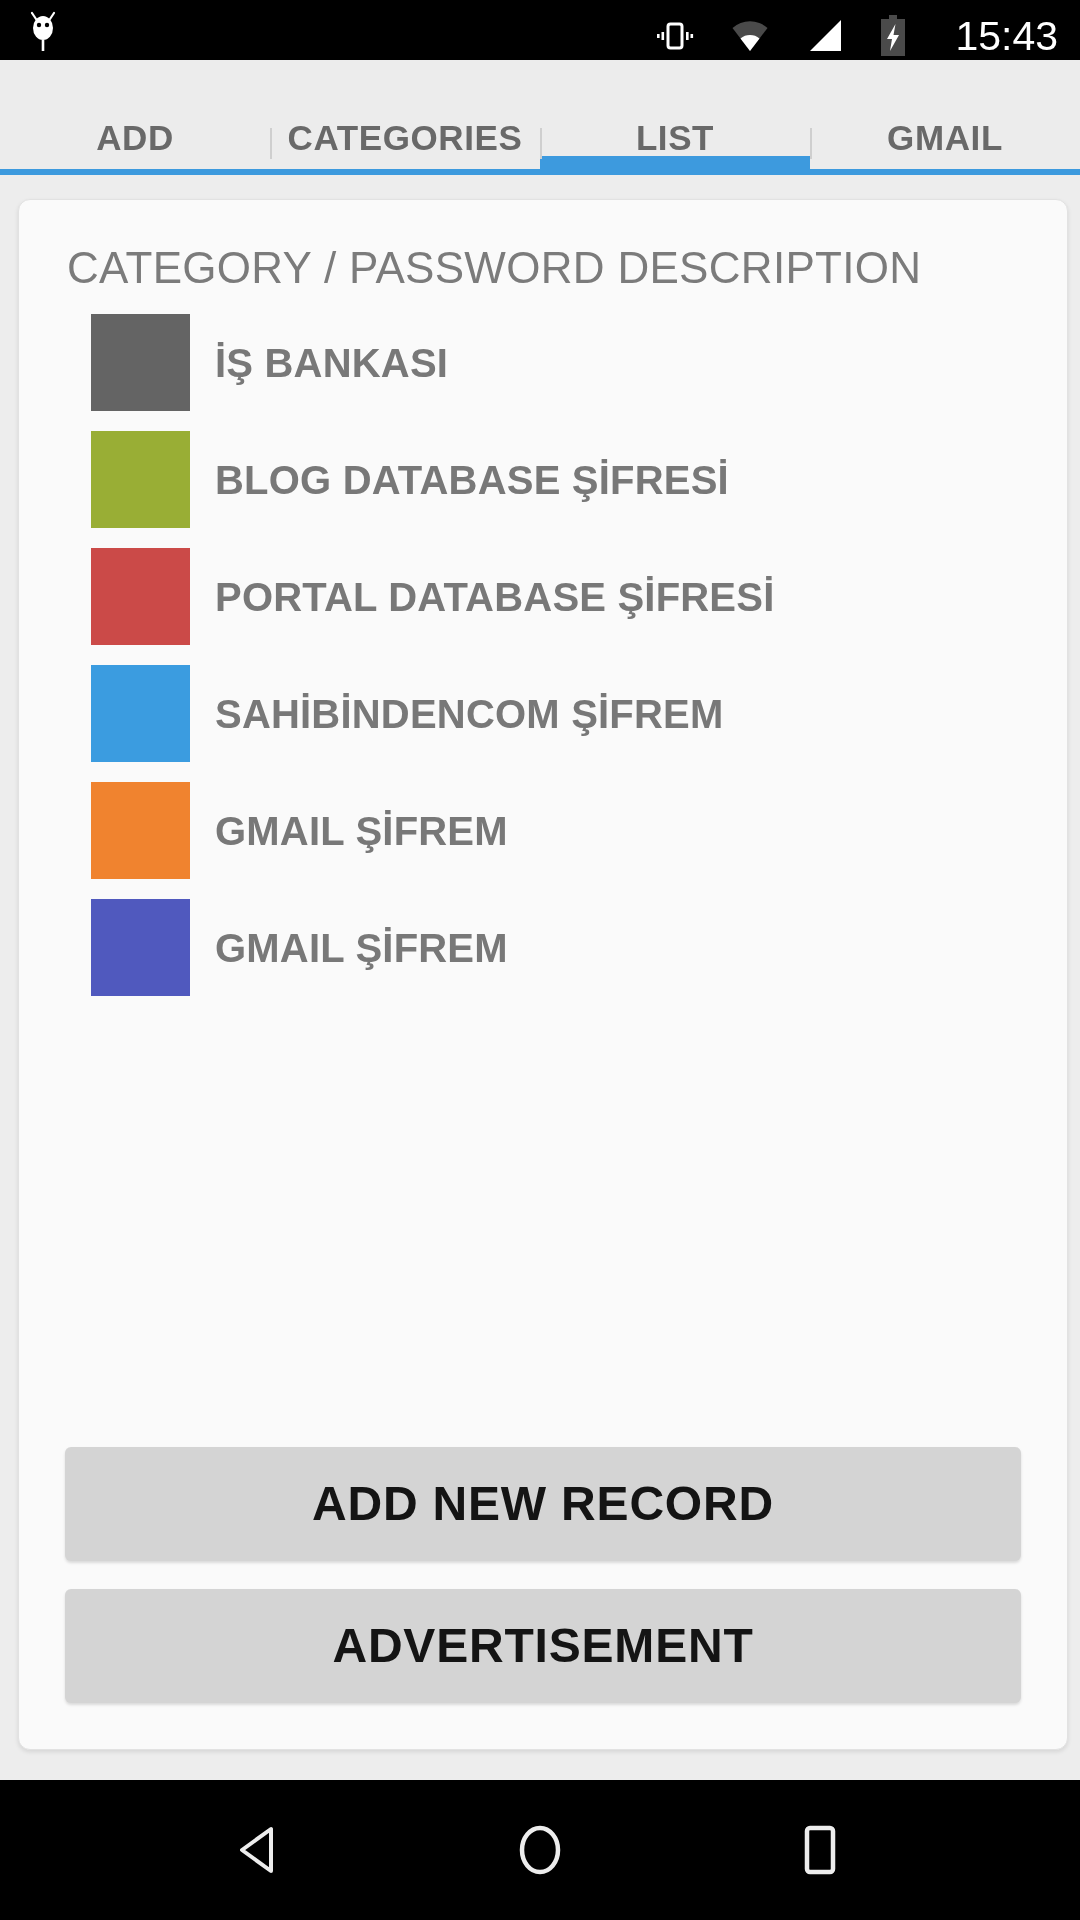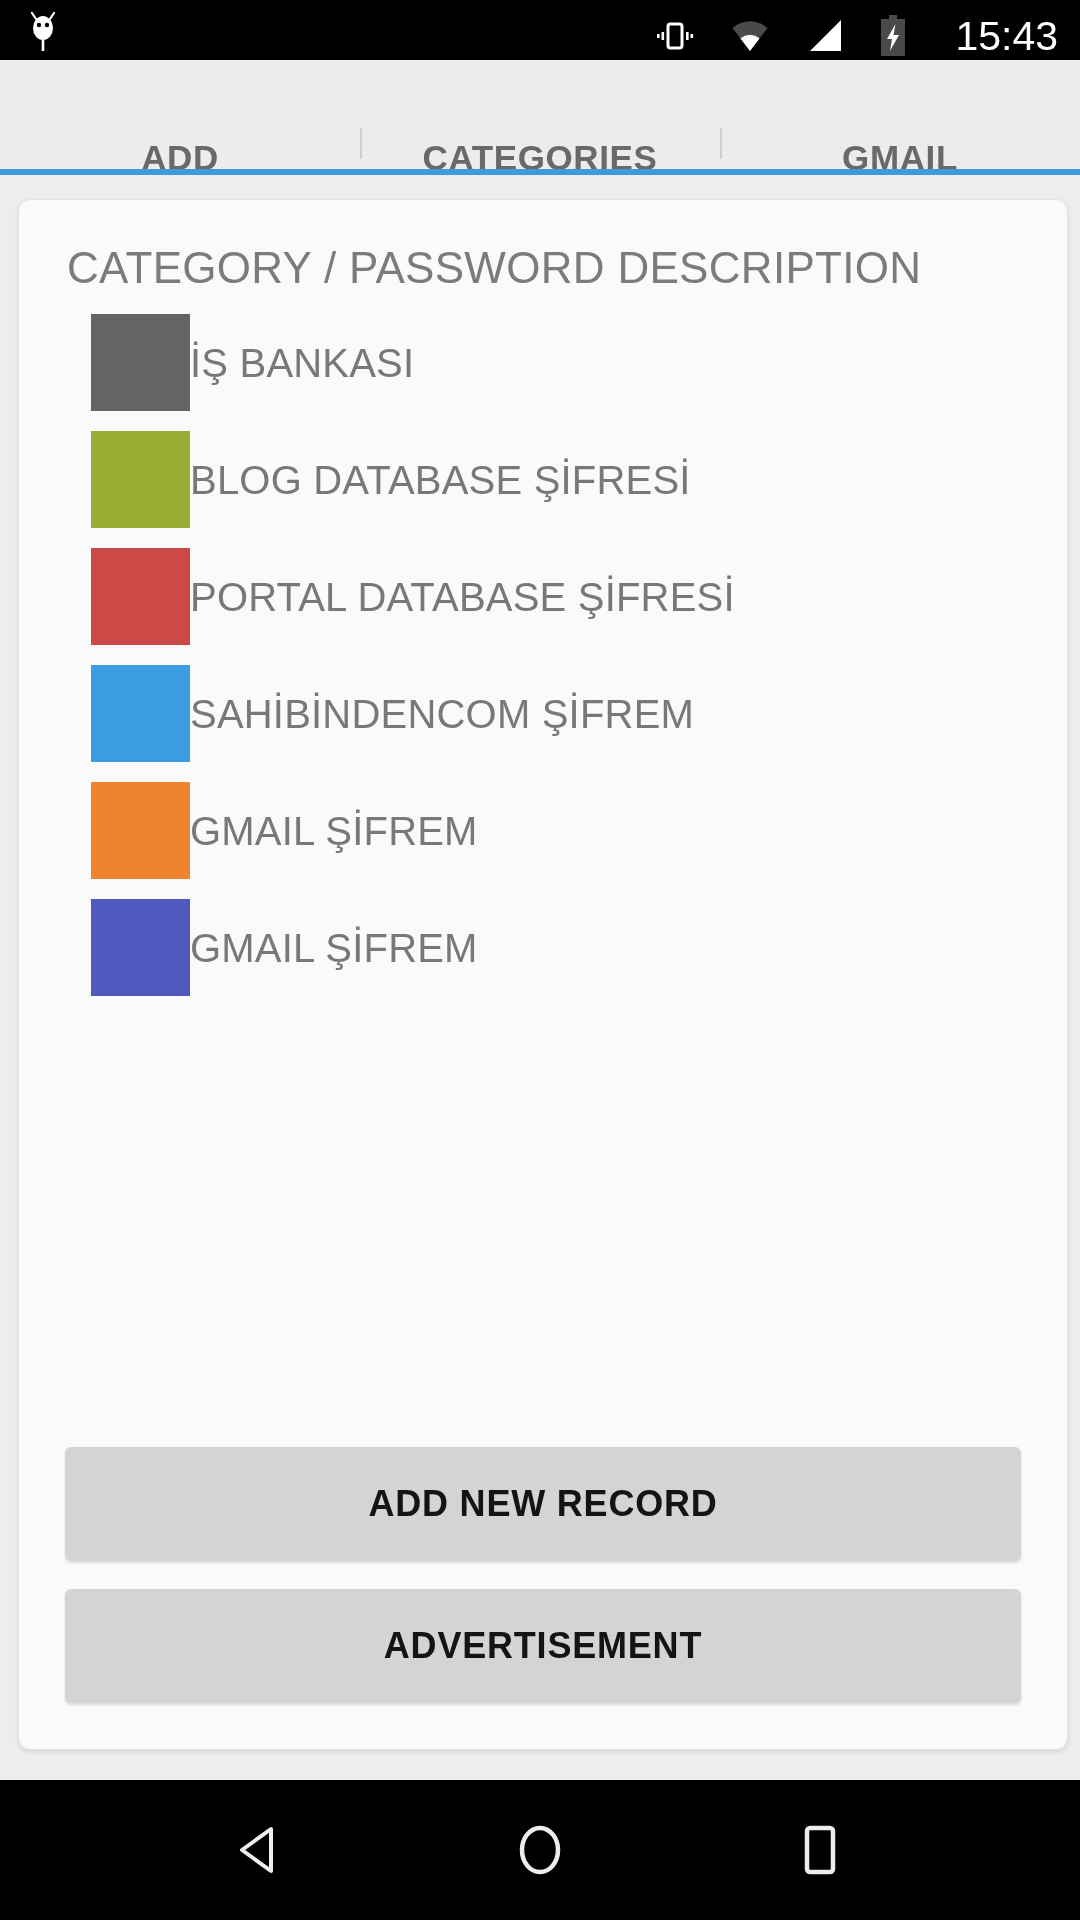--- a/index.html
+++ b/index.html
@@ -59,21 +59,21 @@
     height: 115px;
     background: #ececec;
     display: flex;
     align-items: stretch;
     position: relative;
     box-sizing: border-box;
   }
   .tab {
     flex: 1 1 0;
     display: flex;
-    align-items: flex-end;
+    align-items: center;
     justify-content: center;
     position: relative;
     box-sizing: border-box;
     cursor: pointer;
     margin-top: 40px;
   }
   .tab-label {
     font-size: 35px;
     font-weight: 700;
     color: #696969;
@@ -152,23 +152,23 @@
   }
   .swatch {
     width: 99px;
     height: 97px;
     flex: 0 0 99px;
     margin-left: 46px;
   }
   .record-label {
     font-size: 40px;
     color: #787878;
-    font-weight: 400;
+    font-weight: 700;
     letter-spacing: 0.2px;
-    margin-left: 0;
+    margin-left: 25px;
     line-height: 1.1;
     white-space: nowrap;
   }
 
   .list-spacer { flex: 1 1 auto; min-height: 0; }
 
   
   .card-buttons {
     display: flex;
     flex-direction: column;
@@ -185,21 +185,21 @@
     display: flex;
     align-items: center;
     justify-content: center;
     cursor: pointer;
     font-family: "Liberation Sans", sans-serif;
     width: 100%;
     box-sizing: border-box;
     padding: 0;
   }
   .flat-button-label {
-    font-size: 36px;
+    font-size: 48px;
     font-weight: 700;
     color: #141414;
     letter-spacing: 0.8px;
     line-height: 1;
   }
 
   
   .nav-bar {
     flex: 0 0 140px;
     height: 140px;
@@ -259,20 +259,24 @@
     </div>
   </div>
 
   <div class="tab-bar">
     <div class="tab">
       <span class="tab-label">ADD</span>
     </div>
     <div class="tab">
       <span class="tab-label">CATEGORIES</span>
     </div>
+    <div class="tab active">
+      <span class="tab-label">LIST</span>
+      <span class="tab-indicator"></span>
+    </div>
     <div class="tab">
       <span class="tab-label">GMAIL</span>
     </div>
     <div class="tab-underline-full"></div>
   </div>
 
   <div class="content-area">
     <div class="card">
 
       <div class="card-title">CATEGORY / PASSWORD DESCRIPTION</div>

